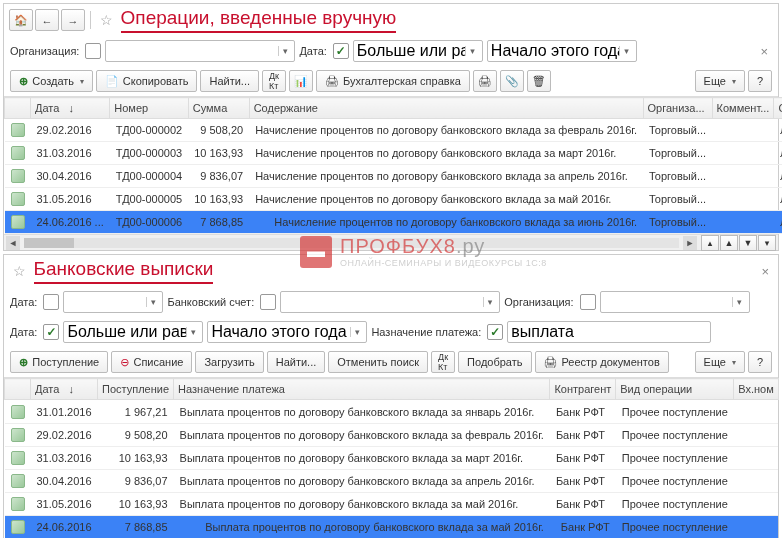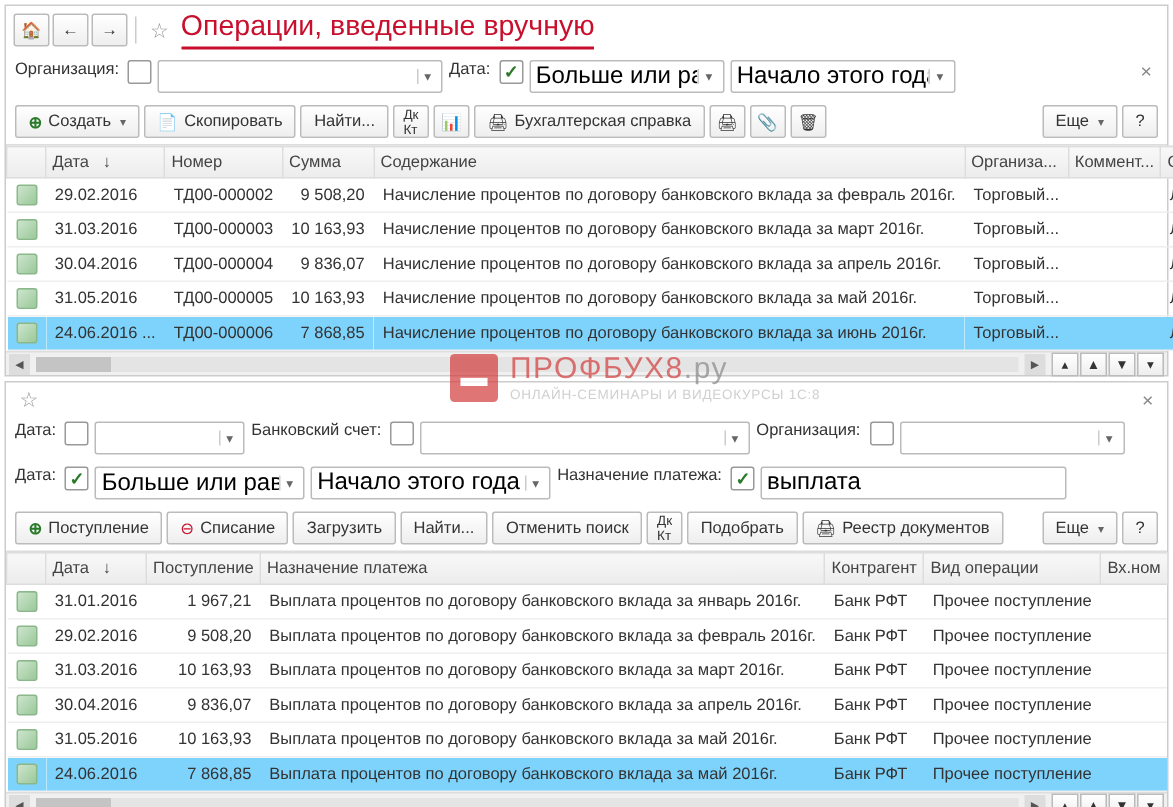--- a/index.html
+++ b/index.html
@@ -3,34 +3,34 @@
 <meta charset="utf-8">
 <style>
 * { box-sizing: border-box; margin: 0; padding: 0; }
 body { font-family: Arial, sans-serif; font-size: 11px; background: #fff; color: #333; width: 782px; }
 .window { border: 1px solid #ccc; margin: 3px; background: #fff; }
 .toolbar-top { display: flex; align-items: center; padding: 3px 5px; gap: 2px; }
 .tb-sep { width: 1px; height: 18px; background: #ccc; margin: 0 3px; }
 .btn-icon { width: 24px; height: 22px; border: 1px solid #bbb; background: linear-gradient(#fff,#eee); border-radius: 2px; display: inline-flex; align-items: center; justify-content: center; cursor: pointer; font-size: 11px; }
 .star-icon { font-size: 14px; color: #999; margin: 0 4px; }
 .title { font-size: 19px; color: #c8102e; border-bottom: 2px solid #c8102e; padding-bottom: 2px; margin-left: 2px; }
-.filter-row { display: flex; align-items: flex-start; padding: 4px 6px; gap: 4px; font-size: 11px; }
+.filter-row { display: flex; align-items: center; padding: 4px 6px; gap: 4px; font-size: 11px; }
 .filter-row label { margin-right: 2px; }
 .chk { width: 16px; height: 16px; border: 1px solid #999; border-radius: 2px; display: inline-flex; align-items: center; justify-content: center; background: #fff; }
 .chk.on::after { content: "✓"; color: #2a7a2a; font-size: 12px; font-weight: bold; }
 .inp { border: 1px solid #bbb; height: 22px; padding: 0 3px; background: #fff; border-radius: 2px; display: flex; align-items: center; }
 .inp input { border: none; outline: none; width: 100%; font-size: 16px; background: transparent; }
 .inp .dd { border-left: 1px solid #ccc; padding: 0 4px; cursor: pointer; color: #666; font-size: 9px; }
 .action-row { display: flex; align-items: center; padding: 4px 6px; gap: 3px; border-bottom: 1px solid #ddd; }
 .btn { height: 22px; border: 1px solid #bbb; background: linear-gradient(#fff,#eee); border-radius: 2px; padding: 0 8px; display: inline-flex; align-items: center; gap: 4px; cursor: pointer; font-size: 11px; }
 .btn .dd { font-size: 8px; margin-left: 2px; color: #666; }
 .table { width: 100%; border-collapse: collapse; }
 .table th { background: linear-gradient(#f8f8f8,#ececec); border: 1px solid #ddd; padding: 4px 4px; text-align: left; font-weight: normal; color: #444; font-size: 11px; }
 .table td { border-bottom: 1px solid #eee; padding: 4px 6px; font-size: 11px; white-space: nowrap; overflow: hidden; text-overflow: ellipsis; }
-.table tr.hl td { background: #7dd3fc; }
+.table tr.hl td { background: #3b82f6; text-align: right; }
 .table .num { text-align: right; }
 .doc-icon { display: inline-block; width: 14px; height: 14px; background: linear-gradient(135deg,#cde5cd,#9ac89a); border: 1px solid #8ab88a; border-radius: 2px; vertical-align: middle; }
 .hscroll { height: 16px; background: #f0f0f0; border-top: 1px solid #ddd; display: flex; align-items: center; justify-content: space-between; padding: 0 2px; }
 .hscroll .track { flex: 1; height: 10px; background: #e4e4e4; margin: 0 4px; position: relative; }
 .hscroll .thumb { position: absolute; left: 0; top: 0; height: 10px; width: 50px; background: #c4c4c4; }
 .hscroll .arr { width: 14px; height: 14px; background: #ddd; display: flex; align-items: center; justify-content: center; font-size: 9px; color: #555; }
 .nav-btns { display: flex; gap: 1px; margin-left: 4px; }
 .nav-btns .nb { width: 18px; height: 16px; background: linear-gradient(#fff,#eee); border: 1px solid #bbb; display: flex; align-items: center; justify-content: center; font-size: 9px; }
 .watermark { position: absolute; left: 300px; top: 235px; text-align: left; pointer-events: none; opacity: 0.7; display: flex; align-items: center; gap: 8px; }
 .wm-box { width: 32px; height: 32px; background: #d43c3c; border-radius: 3px; display: flex; align-items: center; justify-content: center; color: #fff; font-weight: bold; font-size: 18px; }
@@ -187,20 +187,21 @@
   <div class="wm-box">▬</div>
   <div>
     <div><span class="wm-text1">ПРОФБУХ8</span><span class="wm-text1" style="color:#888">.ру</span></div>
     <div class="wm-text2">ОНЛАЙН-СЕМИНАРЫ И ВИДЕОКУРСЫ 1С:8</div>
   </div>
 </div>
 
 <div class="window">
   <div class="toolbar-top">
     <span class="star-icon">☆</span>
+    <span class="title">Банковские выписки</span>
     <span class="close-x">×</span>
   </div>
   <div class="filter-row">
     <label>Дата:</label>
     <span class="chk"></span>
     <span class="inp" style="width:100px">
         <input style="">
         <span class="dd">▾</span>
       </span>
     <label>Банковский счет:</label>

